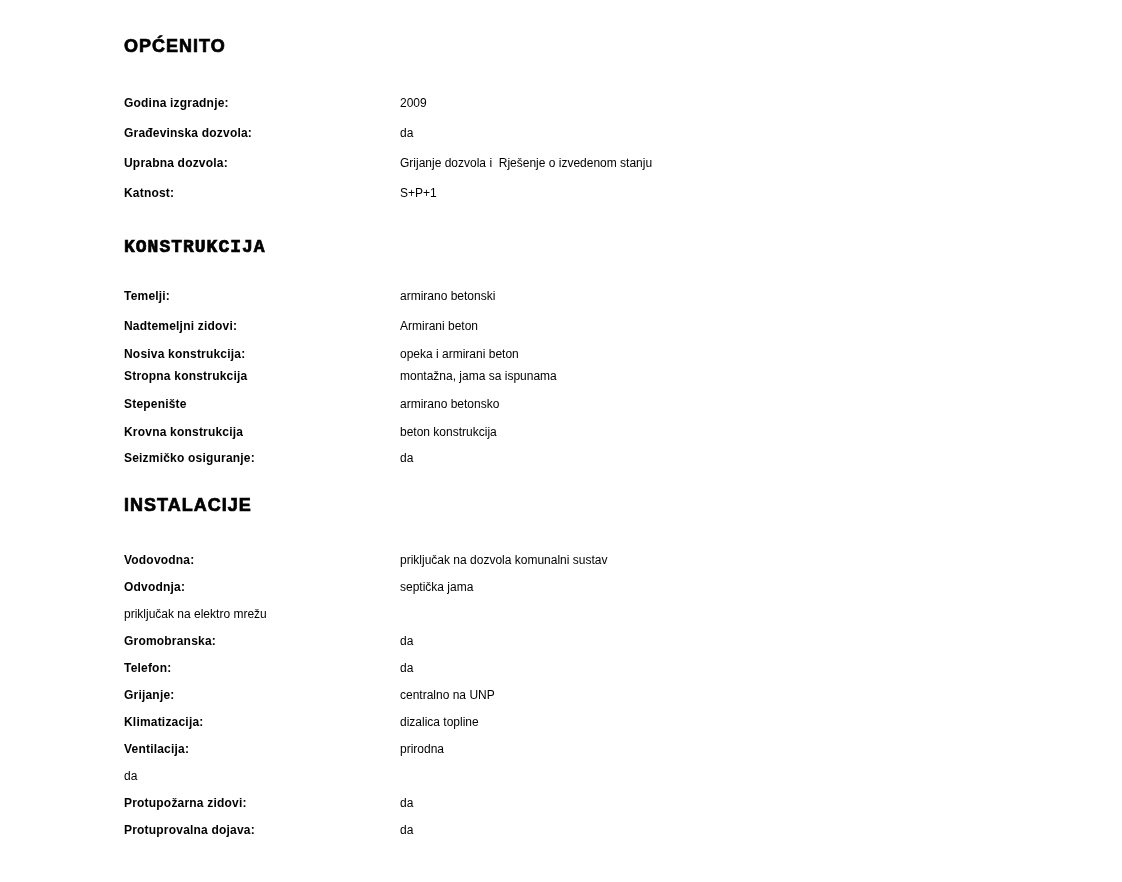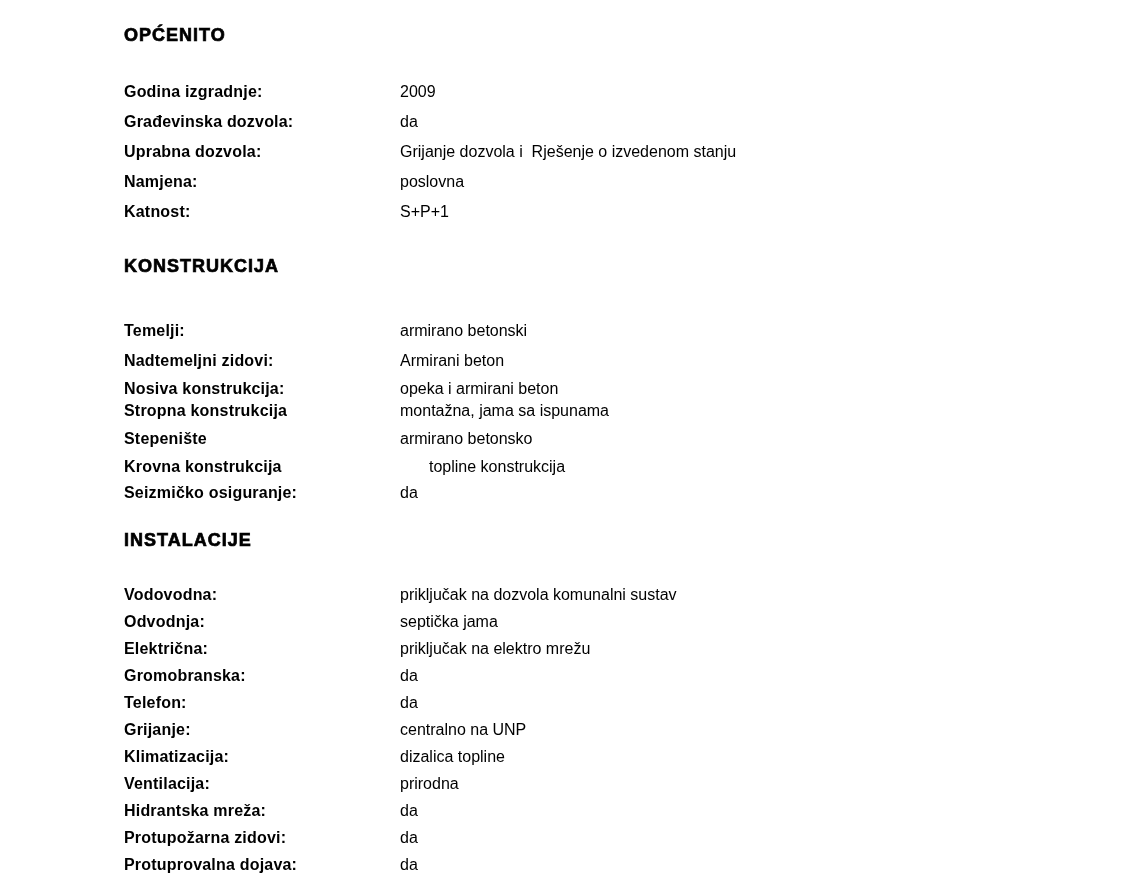--- a/index.html
+++ b/index.html
@@ -20,68 +20,64 @@
     background: #ffffff;
   }
   .section-title {
     font-size: 18px;
     line-height: 20px;
     font-weight: bold;
     letter-spacing: 1px;
     -webkit-text-stroke: 0.7px #000000;
     margin: 0;
   }
-  .section-title.first { margin-top: 0; margin-bottom: 36px; }
-  .section-title.second { margin-top: 33px; margin-bottom: 44px; }
+  .section-title.first { margin-top: 11px; margin-bottom: 36px; }
+  .section-title.second { margin-top: 33px; margin-bottom: 28px; font-family: Liberation Mono, monospace; }
   .section-title.third { margin-top: 26px; margin-bottom: 34px; }
   .row {
     display: flex;
     align-items: baseline;
     line-height: 22px;
-    font-size: 16px;
+    font-size: 12px;
   }
   .label {
     font-weight: bold;
     width: 276px;
     flex: 0 0 276px;
     letter-spacing: 0.2px;
   }
   .value {
     font-weight: normal;
     white-space: pre-wrap;
   }
   .sec-opc .row { margin-bottom: 8px; }
   .sec-kon .row { margin-bottom: 6px; }
   .sec-kon .row.r0 { margin-bottom: 8px; }
   .sec-kon .row.tight { margin-bottom: 0px; }
-  .sec-kon .row.r5 { margin-bottom: 4px; gap: 29px; }
+  .sec-kon .row.r5 { margin-bottom: 4px; }
   .sec-ins .row { margin-bottom: 5px; }
 </style>
 </head>
 <body>
 
 <div class="page">
 
   <h2 class="section-title first">OPĆENITO</h2>
   <div class="section sec-opc">
     <div class="row">
       <span class="label">Godina izgradnje:</span>
       <span class="value">2009</span>
     </div>
     <div class="row">
       <span class="label">Građevinska dozvola:</span>
       <span class="value">da</span>
     </div>
     <div class="row">
       <span class="label">Uprabna dozvola:</span>
       <span class="value">Grijanje dozvola i  Rješenje o izvedenom stanju</span>
-    </div>
-    <div class="row">
-      <span class="label">Namjena:</span>
-      <span class="value">poslovna</span>
     </div>
     <div class="row">
       <span class="label">Katnost:</span>
       <span class="value">S+P+1</span>
     </div>
   </div>
 
   <h2 class="section-title second">KONSTRUKCIJA</h2>
   <div class="section sec-kon">
     <div class="row r0">
@@ -99,40 +95,39 @@
     <div class="row">
       <span class="label">Stropna konstrukcija</span>
       <span class="value">montažna, jama sa ispunama</span>
     </div>
     <div class="row">
       <span class="label">Stepenište</span>
       <span class="value">armirano betonsko</span>
     </div>
     <div class="row r5">
       <span class="label">Krovna konstrukcija</span>
-      <span class="value">topline konstrukcija</span>
+      <span class="value">beton konstrukcija</span>
     </div>
     <div class="row">
       <span class="label">Seizmičko osiguranje:</span>
       <span class="value">da</span>
     </div>
   </div>
 
   <h2 class="section-title third">INSTALACIJE</h2>
   <div class="section sec-ins">
     <div class="row">
       <span class="label">Vodovodna:</span>
       <span class="value">priključak na dozvola komunalni sustav</span>
     </div>
     <div class="row">
       <span class="label">Odvodnja:</span>
       <span class="value">septička jama</span>
     </div>
     <div class="row">
-      <span class="label">Električna:</span>
       <span class="value">priključak na elektro mrežu</span>
     </div>
     <div class="row">
       <span class="label">Gromobranska:</span>
       <span class="value">da</span>
     </div>
     <div class="row">
       <span class="label">Telefon:</span>
       <span class="value">da</span>
     </div>
@@ -142,21 +137,20 @@
     </div>
     <div class="row">
       <span class="label">Klimatizacija:</span>
       <span class="value">dizalica topline</span>
     </div>
     <div class="row">
       <span class="label">Ventilacija:</span>
       <span class="value">prirodna</span>
     </div>
     <div class="row">
-      <span class="label">Hidrantska mreža:</span>
       <span class="value">da</span>
     </div>
     <div class="row">
       <span class="label">Protupožarna zidovi:</span>
       <span class="value">da</span>
     </div>
     <div class="row">
       <span class="label">Protuprovalna dojava:</span>
       <span class="value">da</span>
     </div>

